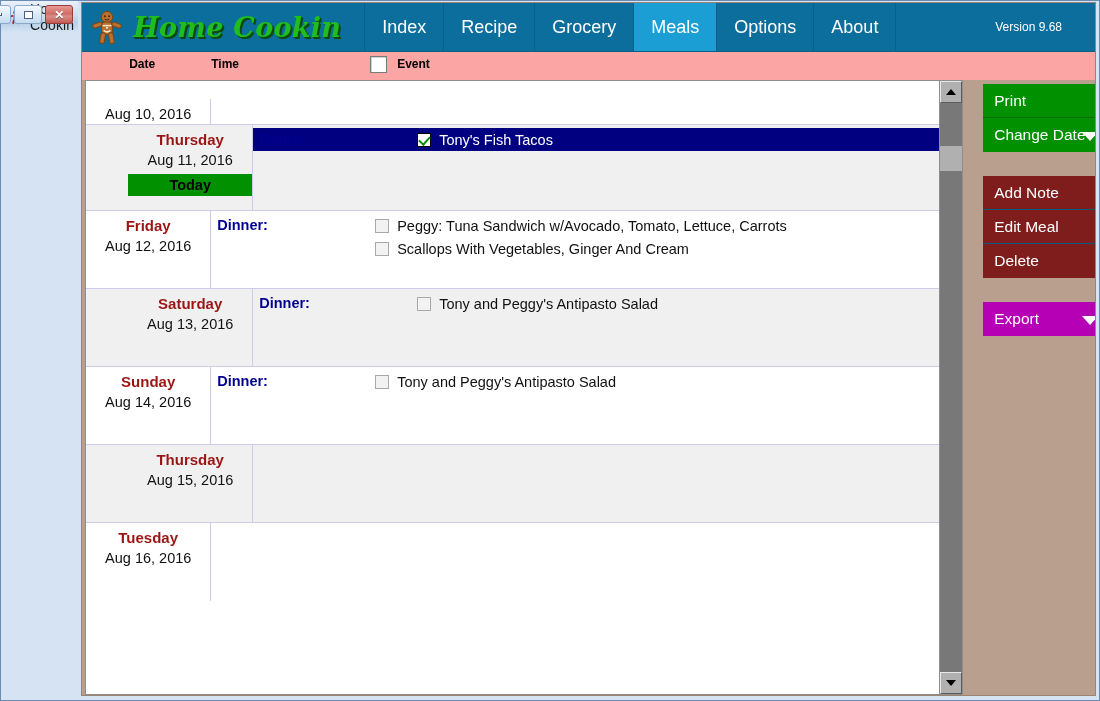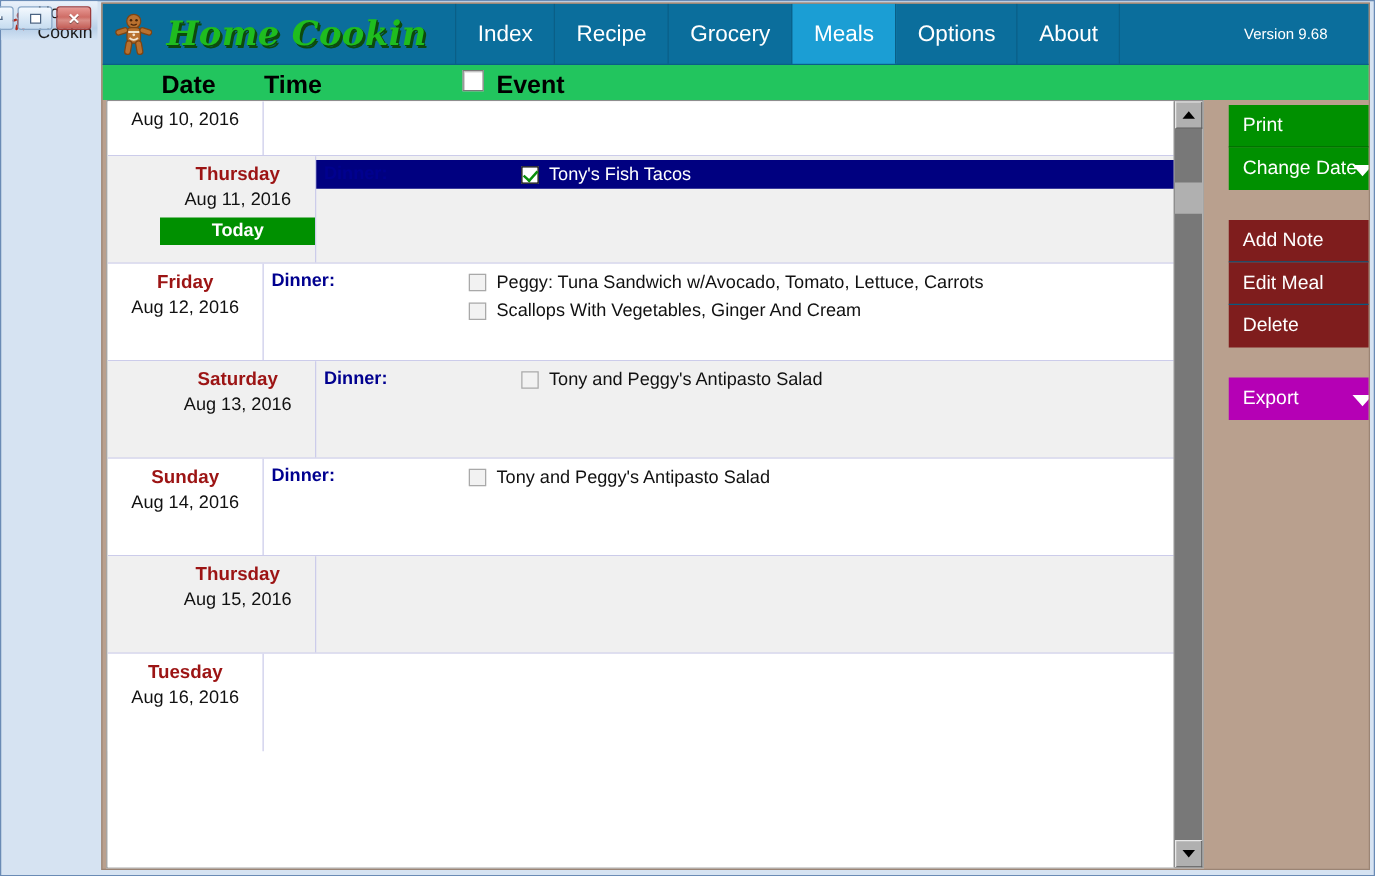--- a/index.html
+++ b/index.html
@@ -94,23 +94,23 @@
   #version {
     display: flex; align-items: center;
     padding-right: 33px;
     color: #ffffff; font-size: 12px;
     white-space: nowrap;
   }
 
   
   #colheaders {
     height: 28px; flex: 0 0 28px;
-    background: #22c55e;
+    background: #fca5a5;
     position: relative;
-    font-size: 20px; font-weight: bold; color: #000;
+    font-size: 12px; font-weight: bold; color: #000;
   }
   #colheaders .hdr { position: absolute; top: 5px; }
   #hdr-date { left: 47px; }
   #hdr-time { left: 129px; }
   #hdr-event-box {
     position: absolute; left: 288px; top: 4px;
     width: 17px; height: 17px;
     background: #ffffff;
     border: 1px solid #7a7a7a;
     box-shadow: inset 1px 1px 0 #d2d2d2;
@@ -140,21 +140,21 @@
     width: 125px; flex: 0 0 125px;
     border-right: 1px solid #ccccea;
     text-align: center;
     padding-top: 5px;
     position: relative;
   }
   .dayname { font-size: 15px; font-weight: bold; color: #9c1414; line-height: 20px; }
   .datestr { font-size: 14.5px; color: #111; line-height: 20px; }
   .todaybadge {
     margin-top: 4px;
-    background: #009000; color: #ffffff;
+    background: #009000; color: #000000;
     font-size: 14.5px; font-weight: bold;
     line-height: 22px; height: 22px;
   }
 
   .mealcell { flex: 1 1 auto; position: relative; padding-top: 3px; }
   .mealgroup { position: relative; }
   .meallabel {
     position: absolute; left: 6px; top: 0;
     font-size: 14.5px; font-weight: bold; color: #00008f;
     line-height: 23px;
@@ -318,21 +318,21 @@
       <div class="hdr" id="hdr-date">Date</div>
       <div class="hdr" id="hdr-time">Time</div>
       <div id="hdr-event-box"></div>
       <div class="hdr" id="hdr-event">Event</div>
     </div>
 
     <div id="bodyrow">
 
       <div id="gridpanel">
         <div id="grid">
-            <div class="dayrow even" style="min-height: 44px;">
+            <div class="dayrow even" style="min-height: 44px; align-items: flex-end;">
               <div class="datecell">
                 <div class="datestr">Aug 10, 2016</div>
               </div>
               <div class="mealcell"></div>
             </div>
             <div class="dayrow odd" style="min-height: 86px;">
               <div class="datecell">
                 <div class="dayname">Thursday</div>
                 <div class="datestr">Aug 11, 2016</div>
                 <div class="todaybadge">Today</div>

